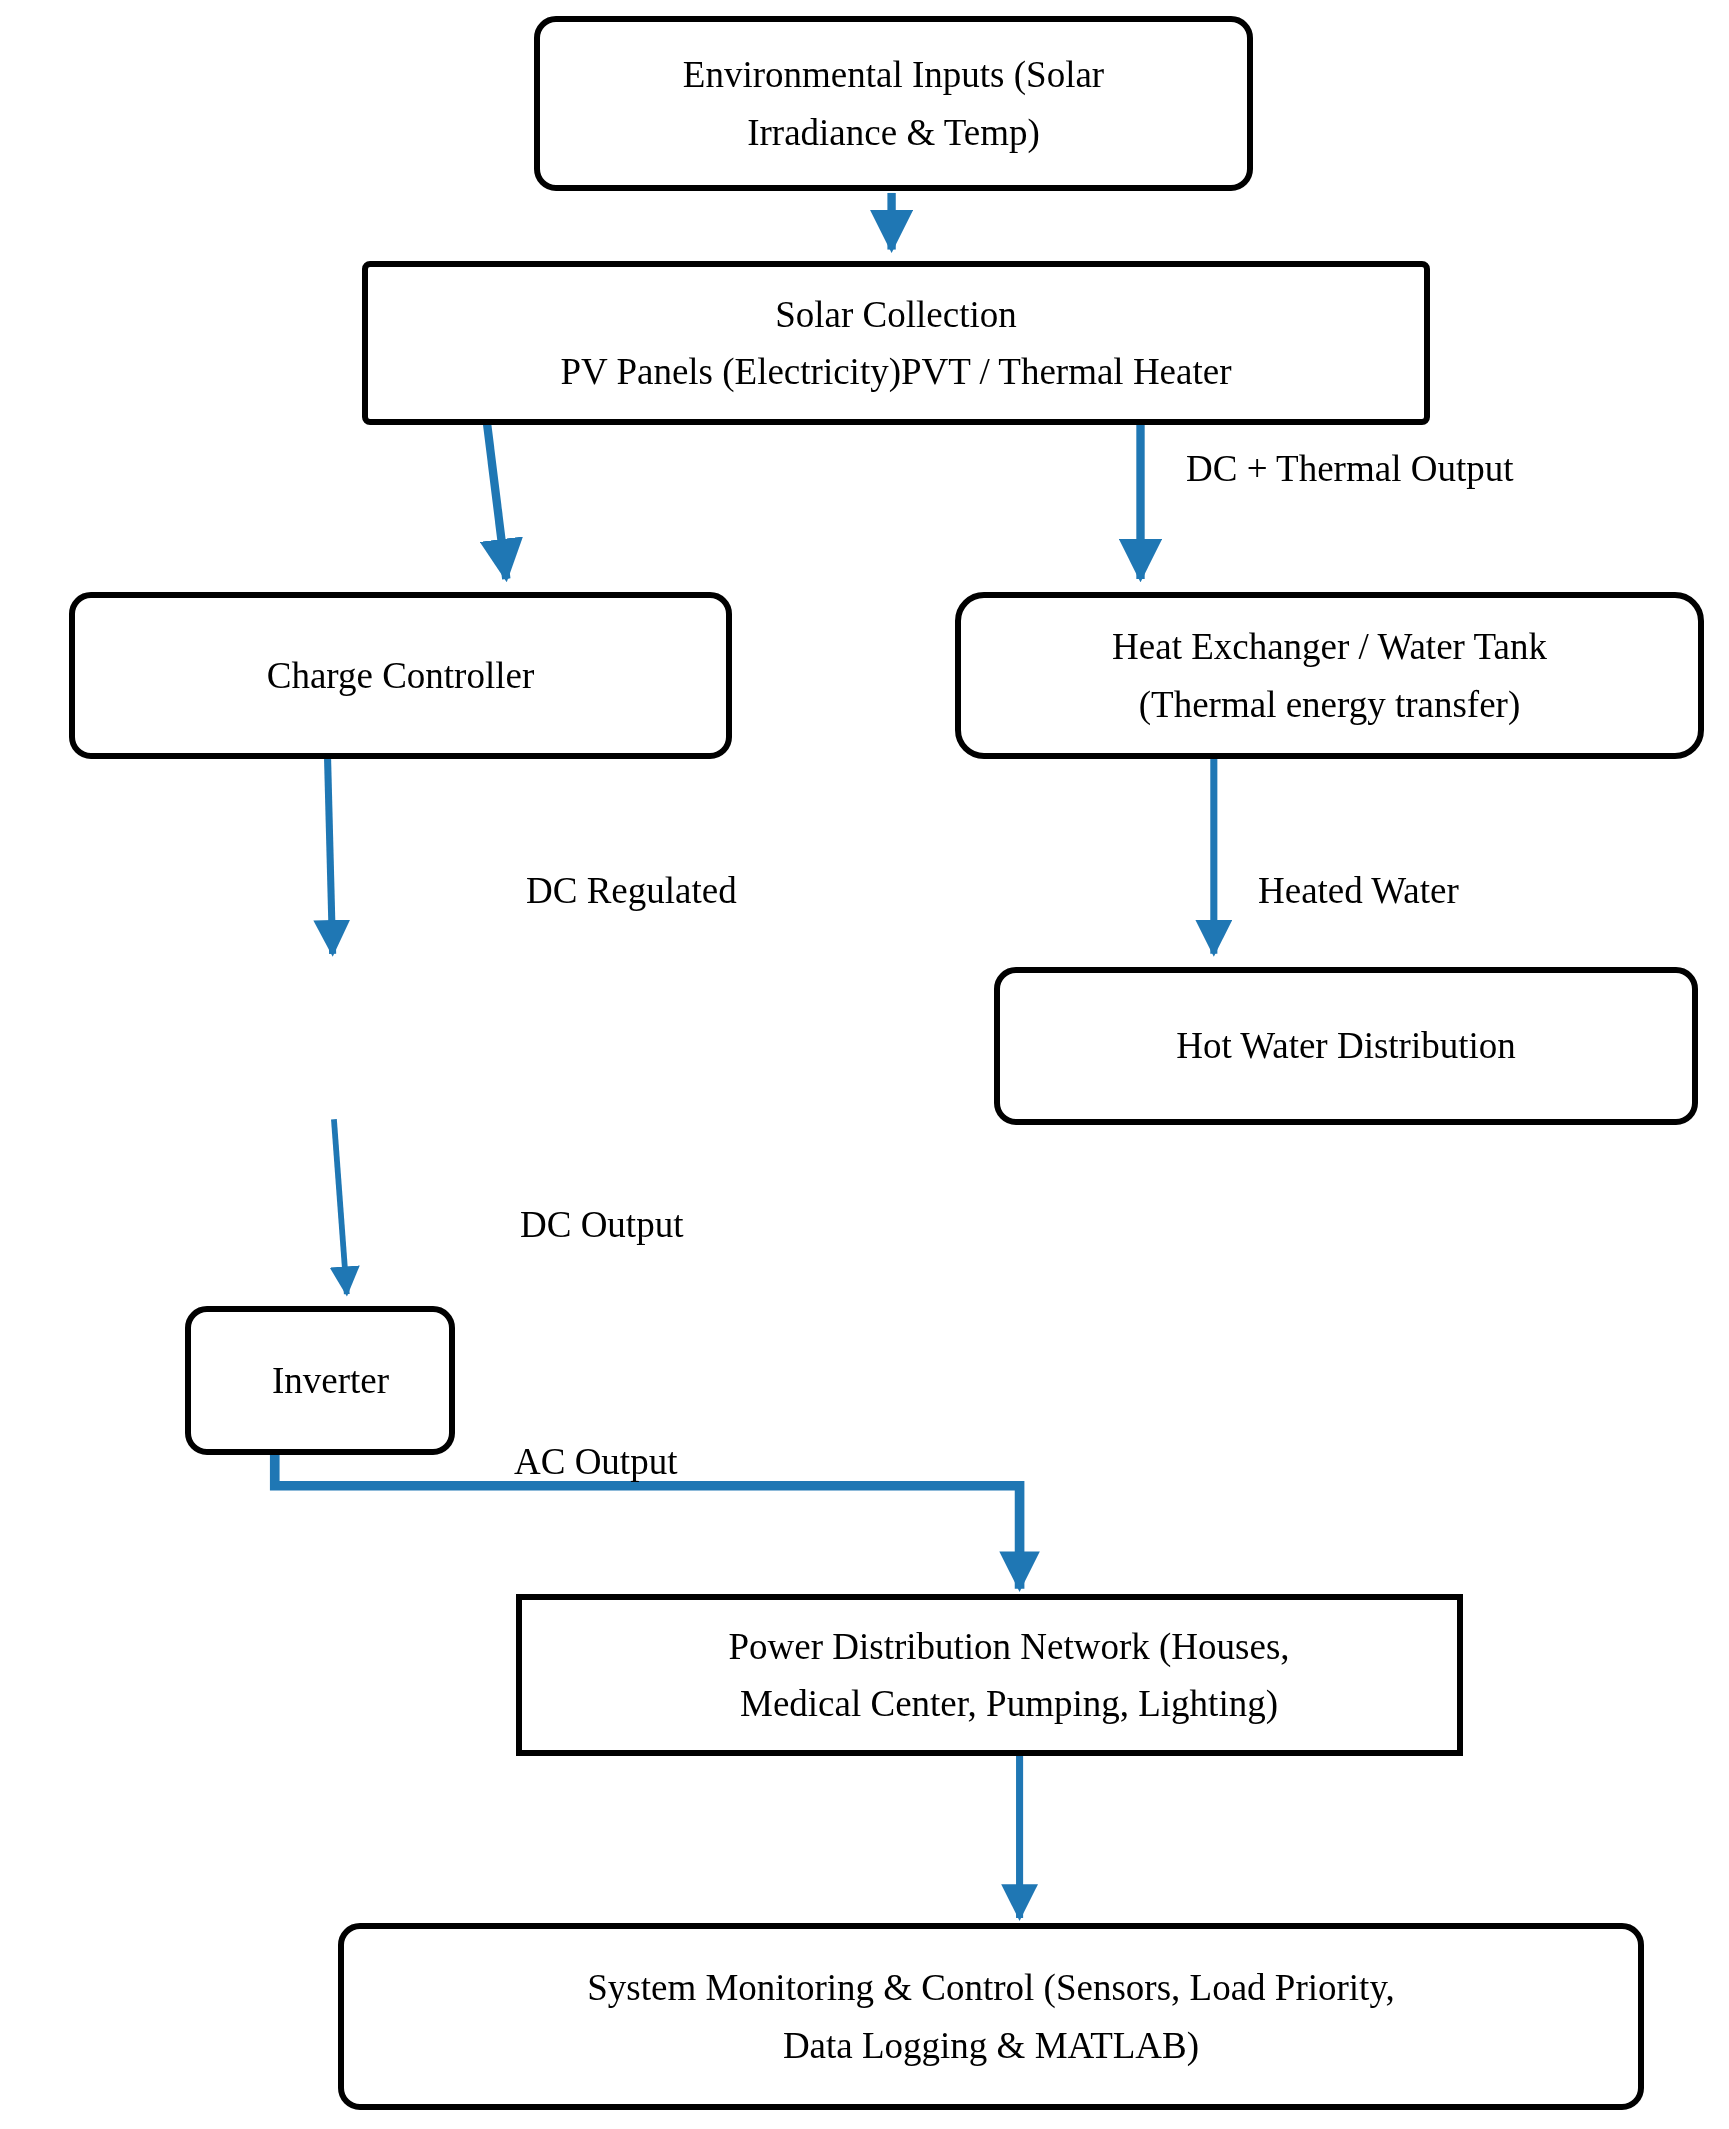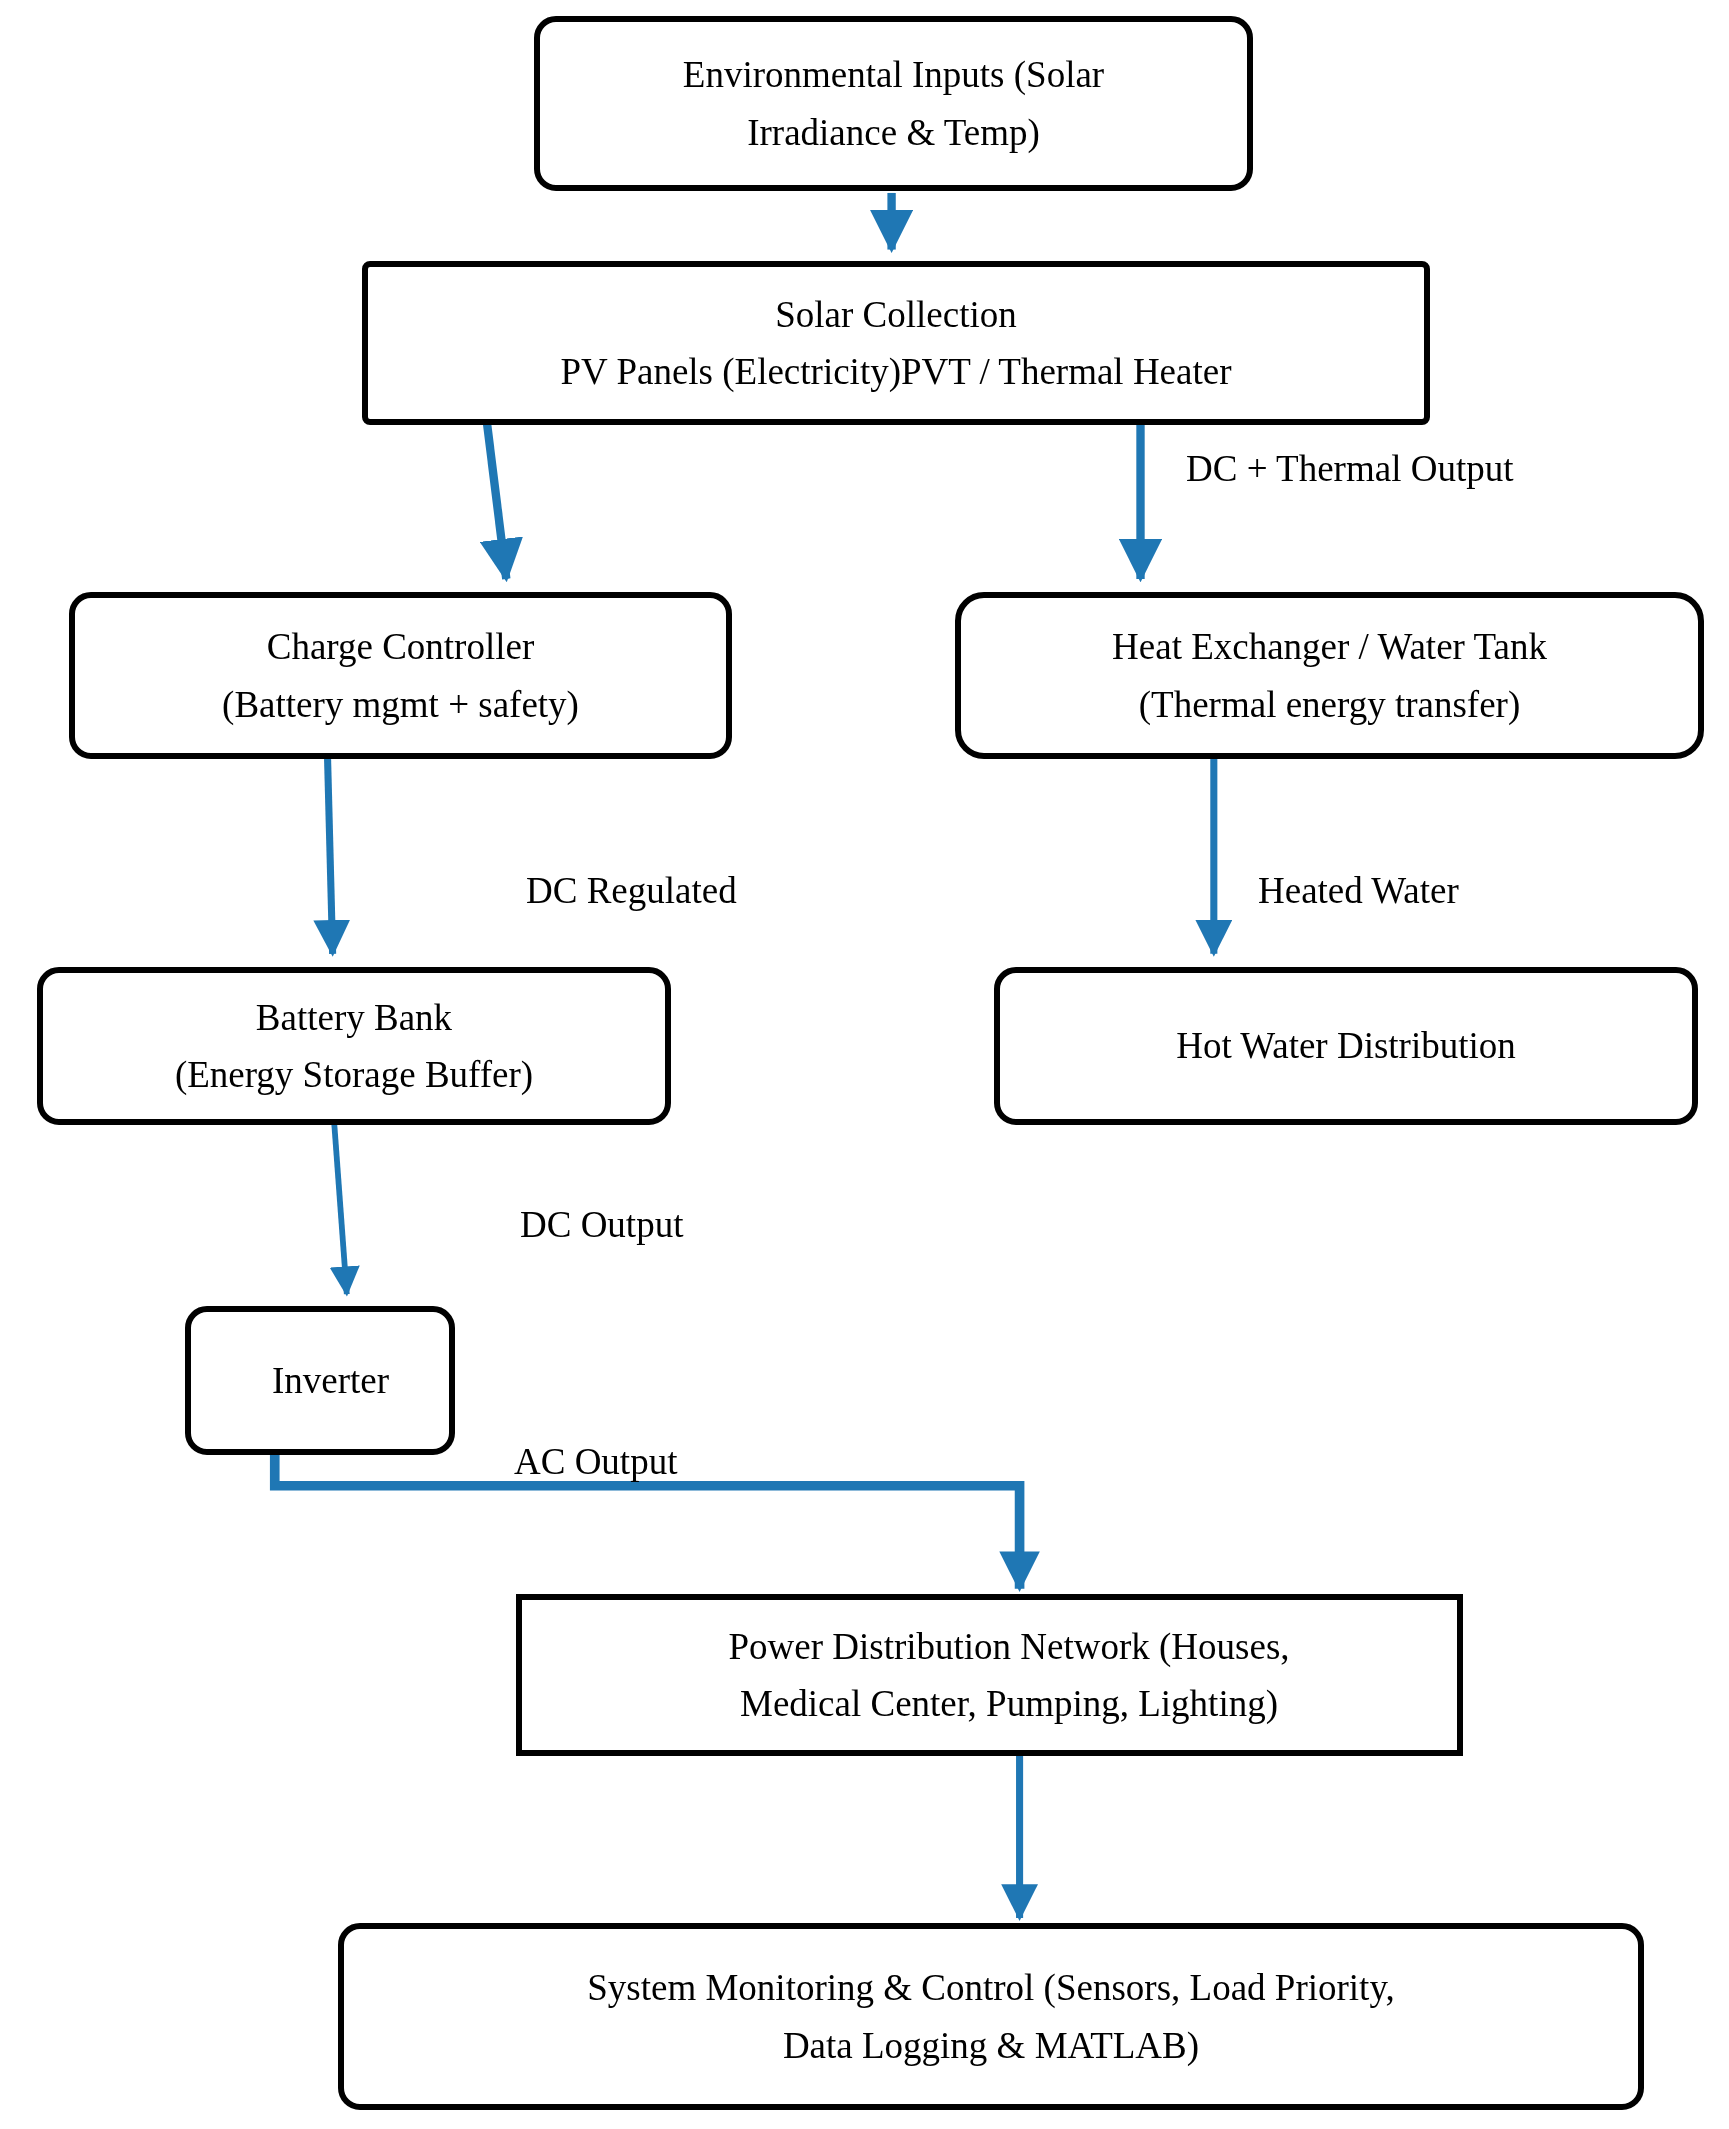--- a/index.html
+++ b/index.html
@@ -91,32 +91,27 @@
     <span class="line">Irradiance &amp; Temp)</span>
   </div>
 
   <div class="node sharp" style="left:351px; top:261px; width:1068px; height:164px;border-radius:8px;">
     <span class="line">Solar Collection</span>
     <span class="line">PV Panels (Electricity)PVT / Thermal Heater</span>
   </div>
 
   <div class="node rounded" style="left:58px; top:592px; width:663px; height:167px;">
     <span class="line">Charge Controller</span>
-    <span class="line">(Battery mgmt + safety)</span>
   </div>
 
   <div class="node rounded" style="left:944px; top:592px; width:749px; height:167px;border-radius:29px;">
     <span class="line">Heat Exchanger / Water Tank</span>
     <span class="line">(Thermal energy transfer)</span>
   </div>
 
-  <div class="node rounded" style="left:26px; top:967px; width:634px; height:158px;">
-    <span class="line">Battery Bank</span>
-    <span class="line">(Energy Storage Buffer)</span>
-  </div>
 
   <div class="node rounded" style="left:983px; top:967px; width:704px; height:158px;">
     <span class="line">Hot Water Distribution</span>
   </div>
 
   <div class="node rounded" style="left:174px; top:1306px; width:270px; height:149px;padding-left:30px;">
     <span class="line">Inverter</span>
   </div>
 
   <div class="node sharp" style="left:505px; top:1594px; width:947px; height:162px;padding-left:48px;">

